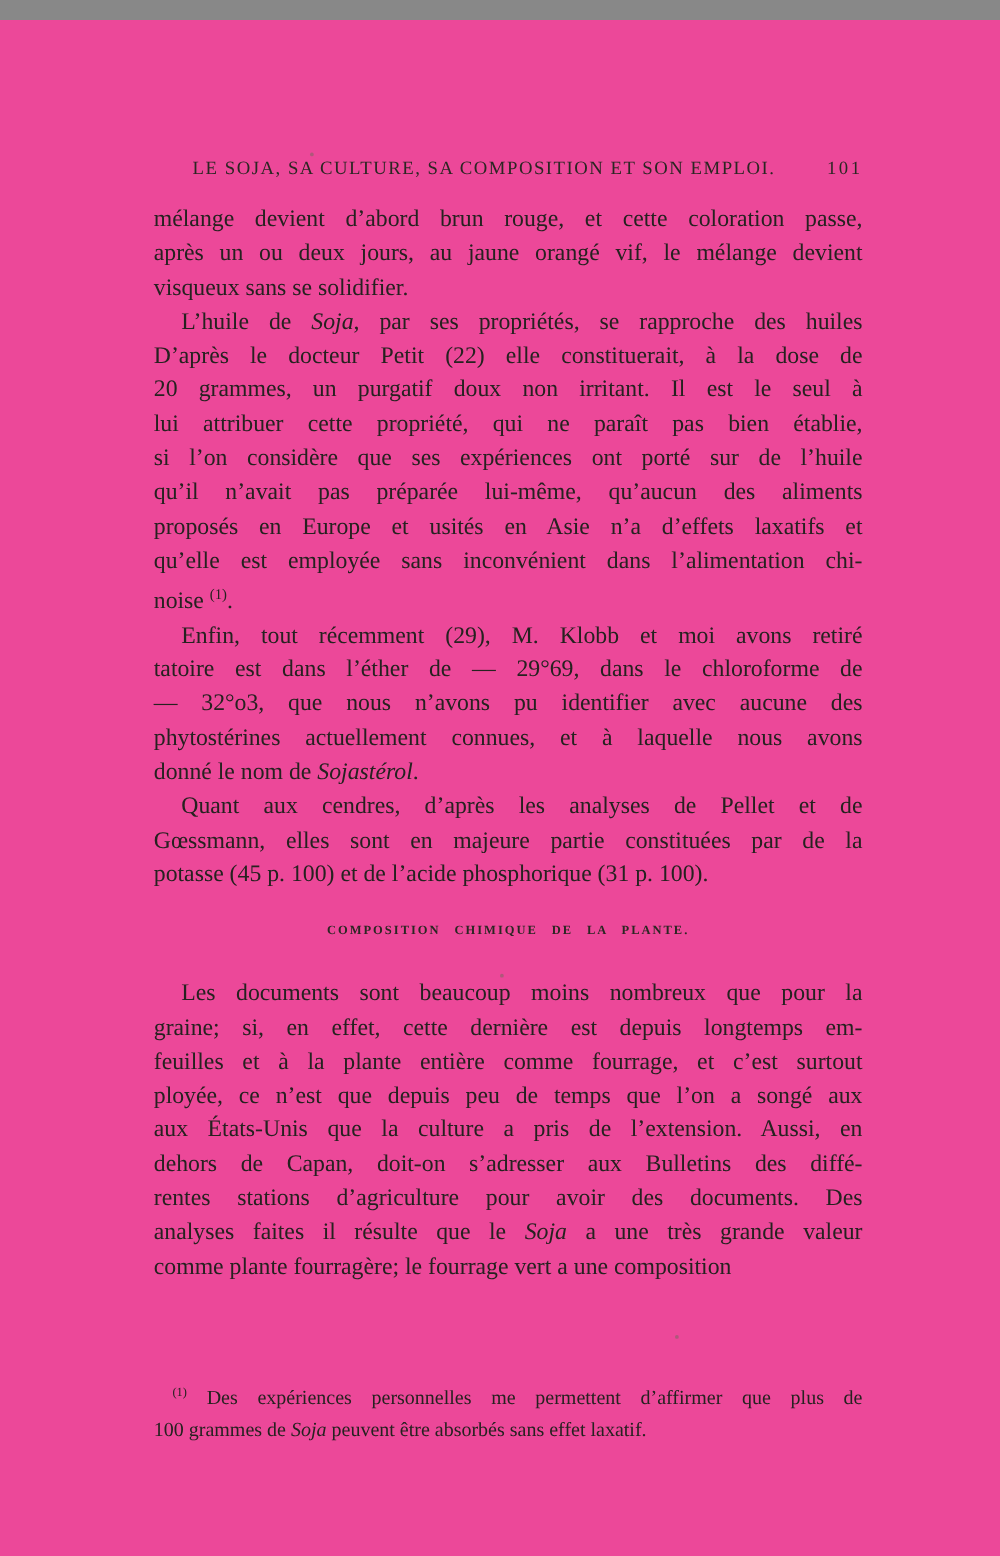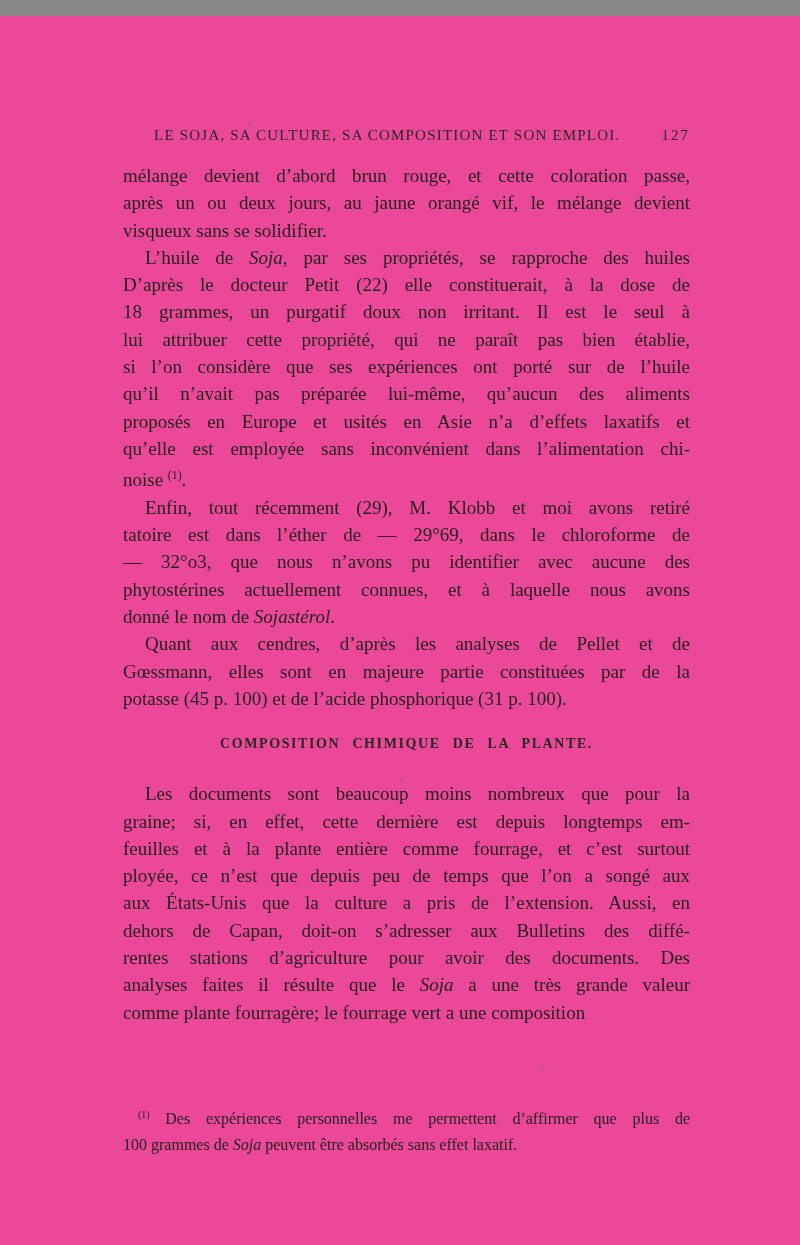--- a/index.html
+++ b/index.html
@@ -28,21 +28,21 @@
     position: absolute;
     left: 123px; top: 146px; width: 567px;
     font-size: 19px; line-height: 27.3px;
   }
   .line { text-align: justify; text-align-last: justify; }
   .line.last { text-align: justify; text-align-last: left; }
   .para.indent .line:first-child { text-indent: 22px; }
   .heading {
     text-align: center;
     font-weight: bold;
-    font-size: 14px;
+    font-size: 10px;
     letter-spacing: 1.6px;
     word-spacing: 7px;
     line-height: 20px;
     margin: 22px 0 26px 0;
     color: #2b2723;
   }
   
   .footnote {
     position: absolute;
     left: 123px; top: 1086px; width: 567px;
@@ -57,33 +57,33 @@
   .speck.s2 { left: 400px; top: 763px; width: 3px; height: 3px; }
   .speck.s3 { left: 540px; top: 1052px; width: 3px; height: 3px; }
   .speck.s4 { left: 317px; top: 323px; width: 3px; height: 3px; }
 </style>
 </head>
 <body>
 
 <div class="page">
   <div class="runhead">
     <span class="rt">LE SOJA, SA CULTURE, SA COMPOSITION ET SON EMPLOI.</span>
-    <span class="pn">127</span>
+    <span class="pn">101</span>
   </div>
 
   <div class="textblock">
       <div class="para">
         <div class="line"><span>mélange devient d’abord brun rouge, et cette coloration passe,</span></div>
         <div class="line"><span>après un ou deux jours, au jaune orangé vif, le mélange devient</span></div>
         <div class="line last"><span>visqueux sans se solidifier.</span></div>
       </div>
       <div class="para indent">
         <div class="line"><span>L’huile de </span><span class="it">Soja</span><span>, par ses propriétés, se rapproche des huiles</span></div>
         <div class="line"><span>D’après le docteur Petit (22) elle constituerait, à la dose de</span></div>
-        <div class="line"><span>18 grammes, un purgatif doux non irritant. Il est le seul à</span></div>
+        <div class="line"><span>20 grammes, un purgatif doux non irritant. Il est le seul à</span></div>
         <div class="line"><span>lui attribuer cette propriété, qui ne paraît pas bien établie,</span></div>
         <div class="line"><span>si l’on considère que ses expériences ont porté sur de l’huile</span></div>
         <div class="line"><span>qu’il n’avait pas préparée lui-même, qu’aucun des aliments</span></div>
         <div class="line"><span>proposés en Europe et usités en Asie n’a d’effets laxatifs et</span></div>
         <div class="line"><span>qu’elle est employée sans inconvénient dans l’alimentation chi-</span></div>
         <div class="line last"><span>noise </span><span class="sup">(1)</span><span>.</span></div>
       </div>
       <div class="para indent">
         <div class="line"><span>Enfin, tout récemment (29), M. Klobb et moi avons retiré</span></div>
         <div class="line"><span>tatoire est dans l’éther de — 29°69, dans le chloroforme de</span></div>

